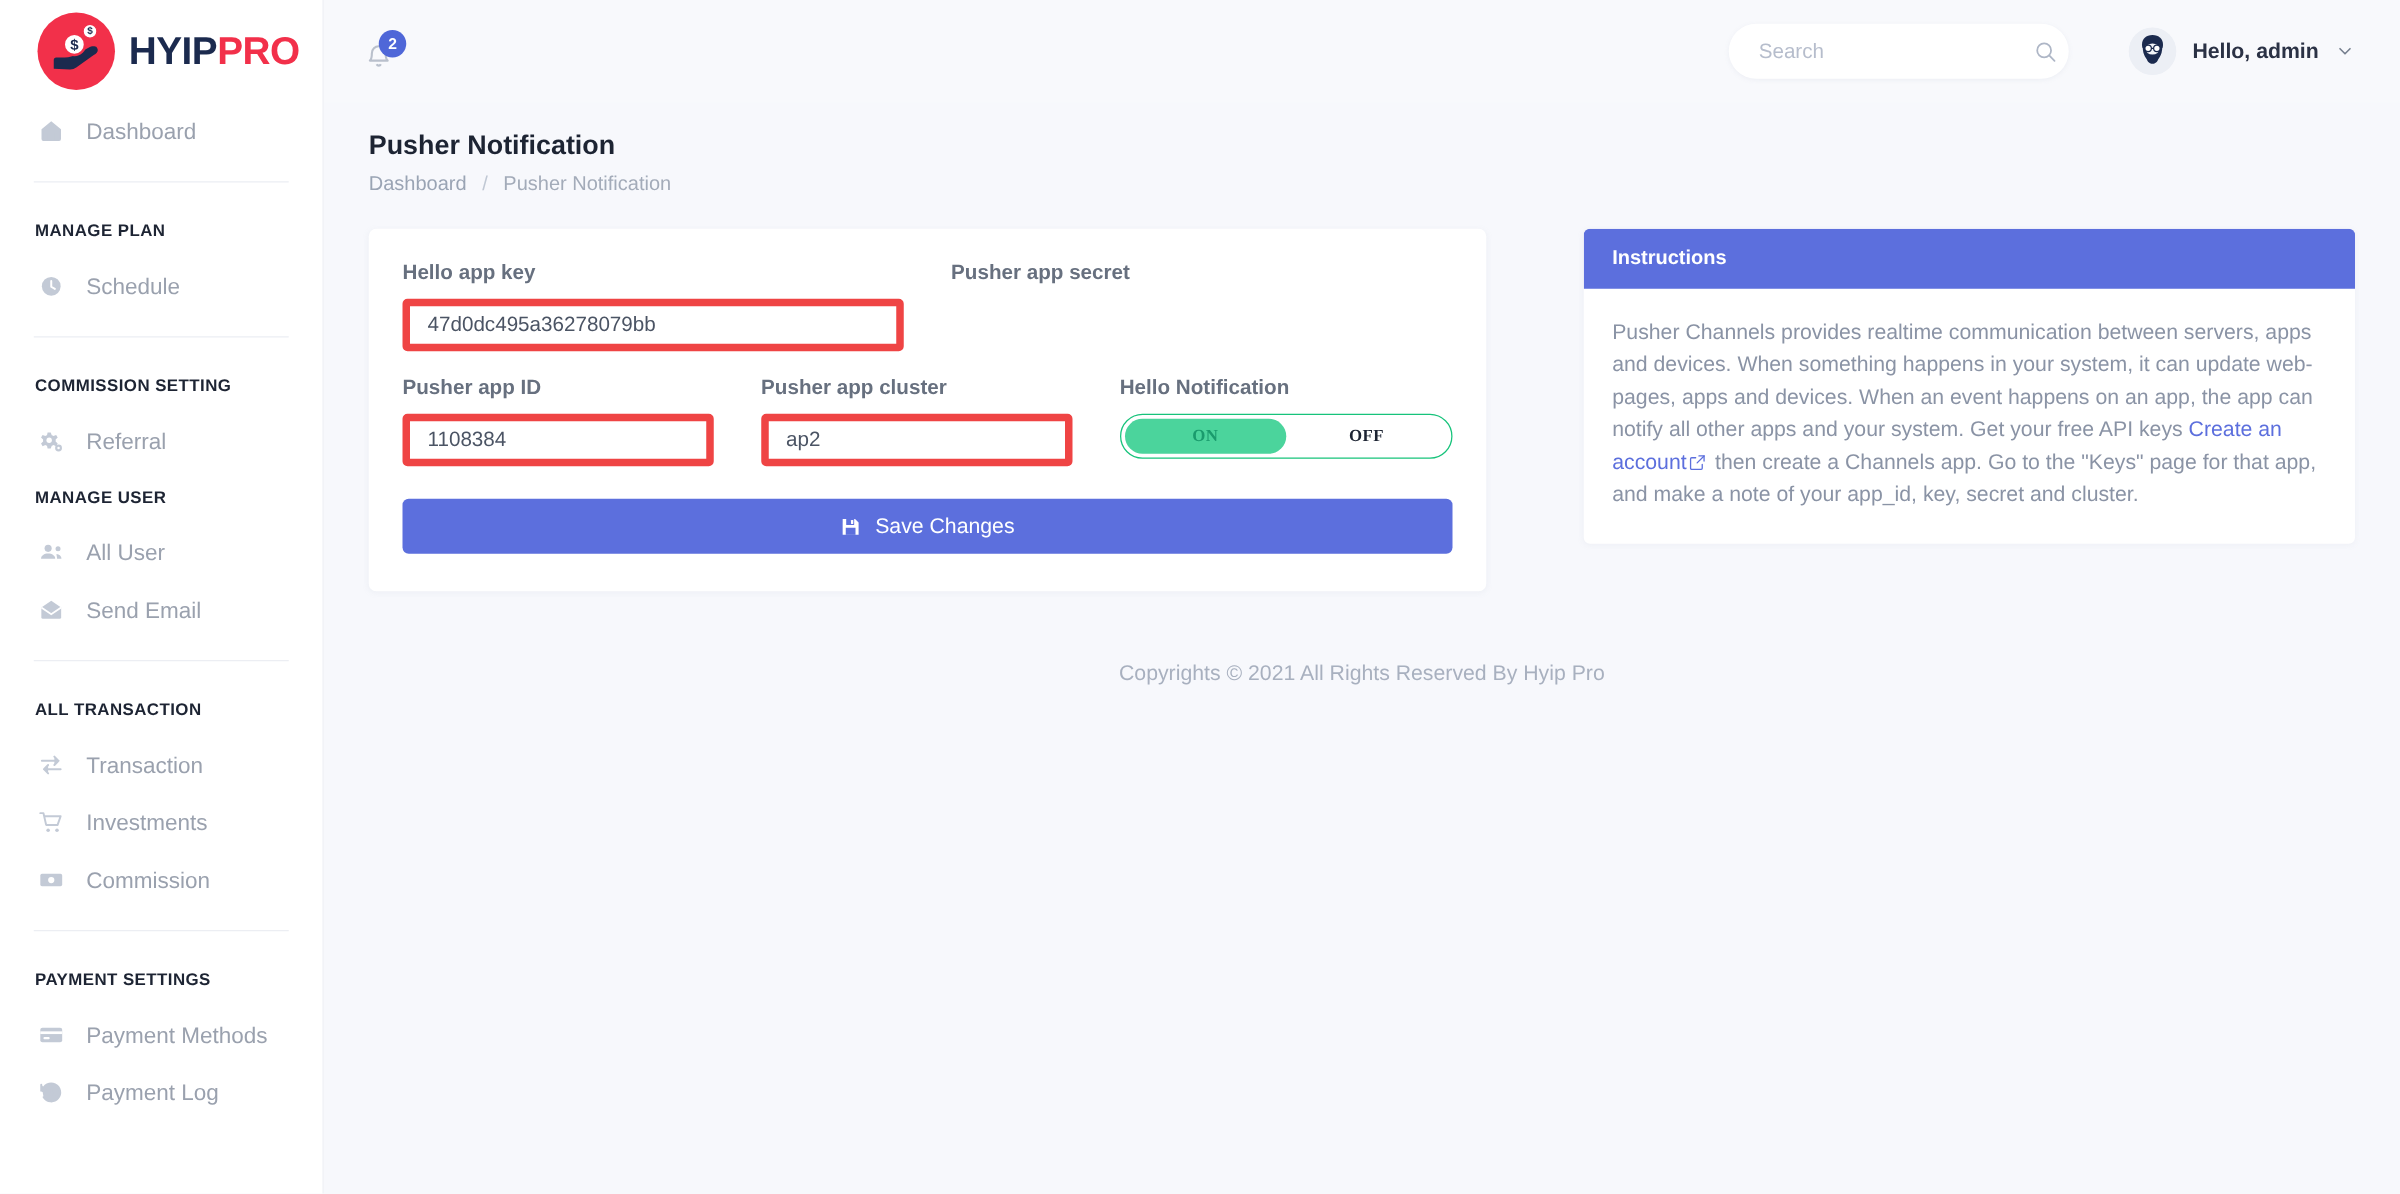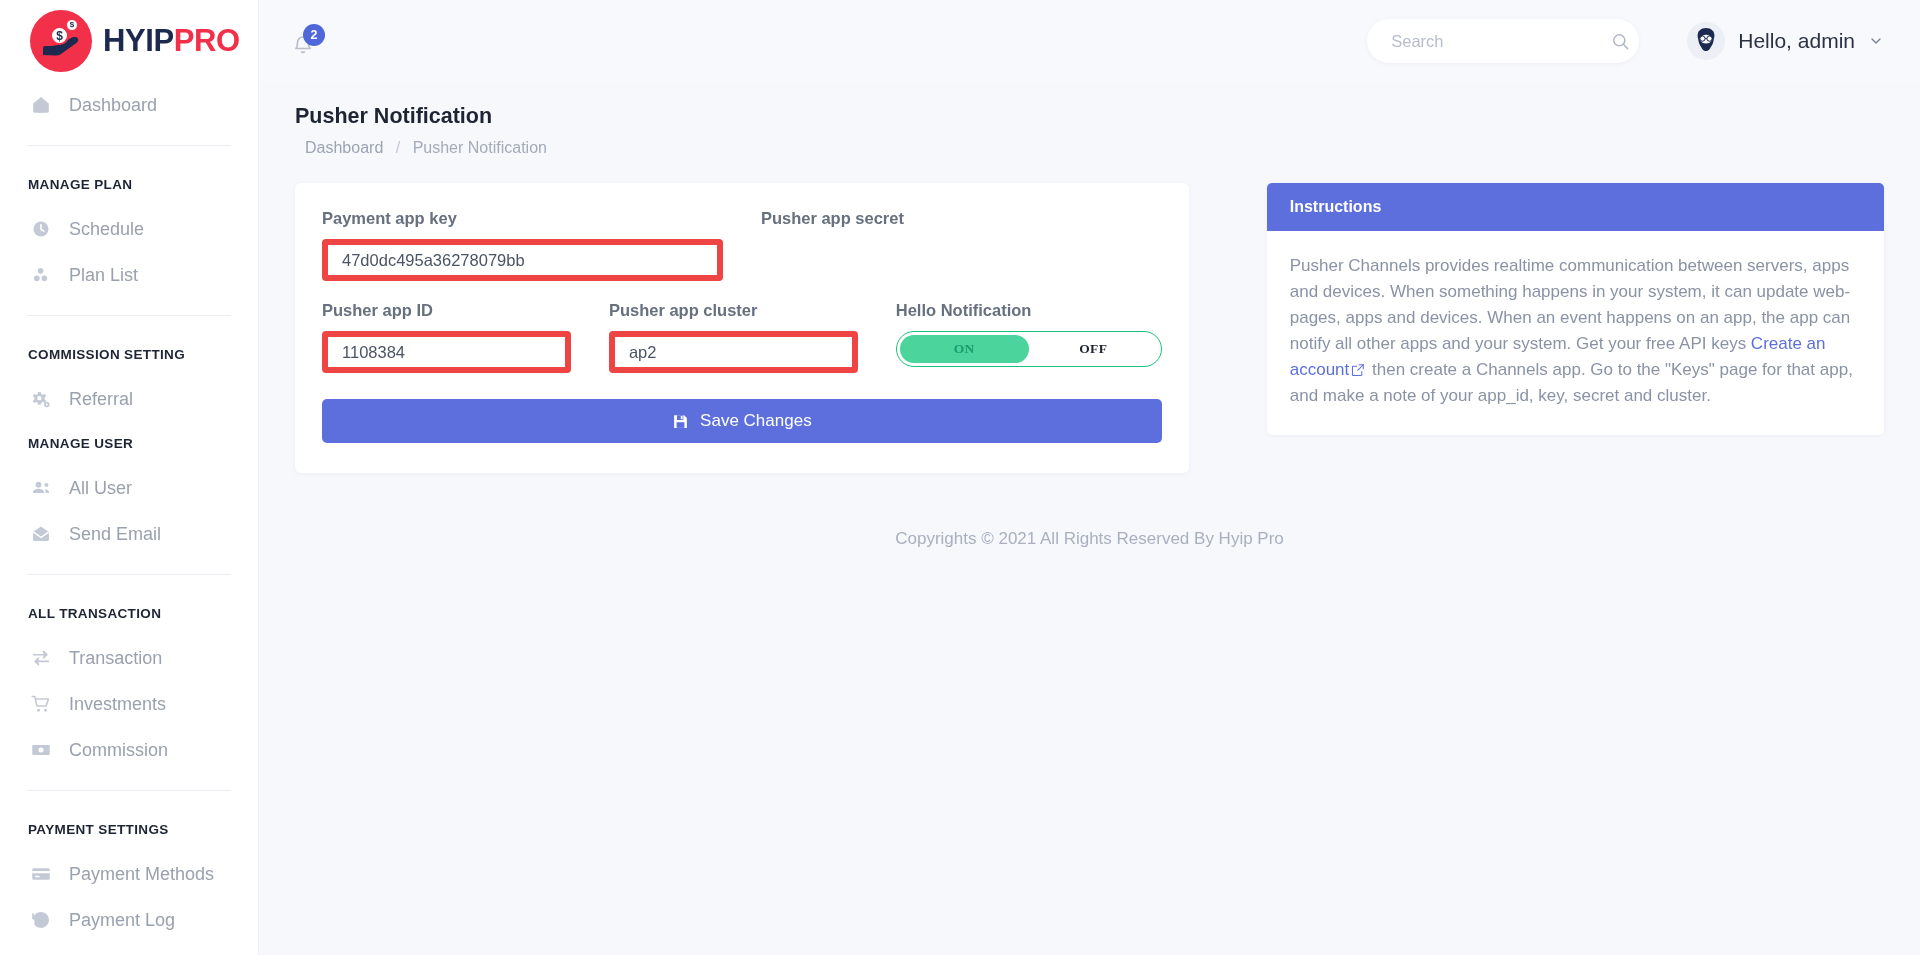--- a/index.html
+++ b/index.html
@@ -103,27 +103,27 @@
     font-family: "Liberation Sans", sans-serif;
   }
   .search-input::placeholder { color: #b6bdcc; }
   .search-ico svg { width: 19px; height: 19px; fill: none; stroke: #aeb6c6; stroke-width: 1.8px; display: block; }
   .user-area { display: flex; align-items: center; gap: 13px; margin-left: 48px; cursor: pointer; }
   .avatar {
     width: 38px; height: 38px; border-radius: 50%;
     background: #eceff5; position: relative; overflow: hidden;
   }
   .avatar svg { width: 38px; height: 38px; display: block; }
-  .user-name { font-size: 21px; color: #2b3245; }
+  .user-name { font-size: 17px; color: #2b3245; font-weight: bold; }
   .chev svg { width: 16px; height: 16px; stroke: #77808f; fill: none; stroke-width: 2px; display: block; }
 
   .content { flex: 1; padding: 0 36px 0 36px; overflow: hidden; }
 
   .page-title { font-size: 21.5px; font-weight: 700; color: #1d2433; padding-top: 22px; }
-  .breadcrumb { font-size: 16px; color: #9aa4b4; padding-top: 10px; margin-left: 10px; }
+  .breadcrumb { font-size: 16px; color: #9aa4b4; padding-top: 10px; }
   .breadcrumb .crumb { cursor: pointer; }
   .breadcrumb .sep { padding: 0 8px; color: #c0c8d4; }
   .breadcrumb .crumb.active { color: #a3abb9; }
 
   .row { display: flex; gap: 78px; margin-top: 26px; align-items: flex-start; }
 
   .card {
     background: #fff; border-radius: 6px;
     box-shadow: 0 1px 5px rgba(140,150,175,0.09);
     width: 907px; padding: 26px 27px 30px 27px;
@@ -229,30 +229,20 @@
 
       <div class="nav-head">MANAGE PLAN</div>
       <div class="nav-item">
         <span class="nav-ico">
           <svg viewBox="0 0 24 24">
               <circle cx="12" cy="12" r="9"></circle>
               <path d="M12 7v5.5l3.5 2" stroke="#fff" stroke-width="1.9" fill="none" stroke-linecap="round"></path>
             </svg>
         </span>
         <span>Schedule</span>
-      </div>
-      <div class="nav-item">
-        <span class="nav-ico">
-          <svg viewBox="0 0 24 24">
-              <circle cx="7" cy="16" r="3.4"></circle>
-              <circle cx="16" cy="16" r="3.4"></circle>
-              <circle cx="11.5" cy="7" r="3.4"></circle>
-            </svg>
-        </span>
-        <span>Plan List</span>
       </div>
 
       <div class="nav-sep"></div>
 
       <div class="nav-head">COMMISSION SETTING</div>
       <div class="nav-item">
         <span class="nav-ico">
           <svg viewBox="0 0 24 24">
               <path d="M10 2.5 11 5.2a6 6 0 0 1 1.6.7l2.6-1 1.5 2.6-2 1.9a6 6 0 0 1 0 1.8l2 1.9-1.5 2.6-2.6-1a6 6 0 0 1-1.6.7L10 18l-3 0-.6-2.6a6 6 0 0 1-1.6-.7l-2.6 1L.7 13.1l2-1.9a6 6 0 0 1 0-1.8l-2-1.9 1.5-2.6 2.6 1A6 6 0 0 1 6.4 5.2L7 2.5z" transform="translate(1.5,1)"></path>
               <circle cx="10" cy="11" r="2.6" fill="#fff"></circle>
@@ -398,21 +388,21 @@
         <span class="sep">/</span>
         <span class="crumb active">Pusher Notification</span>
       </div>
 
       <div class="row">
 
         <section class="card">
 
           <div class="form-row">
             <div class="field">
-              <label class="field-label">Payment app key</label>
+              <label class="field-label">Hello app key</label>
               <input class="field-input" type="text" value="47d0dc495a36278079bb" style="">
             </div>
             <div class="field">
               <label class="field-label">Pusher app secret</label>
             </div>
           </div>
 
           <div class="form-row second">
             <div class="field">
               <label class="field-label">Pusher app ID</label>

